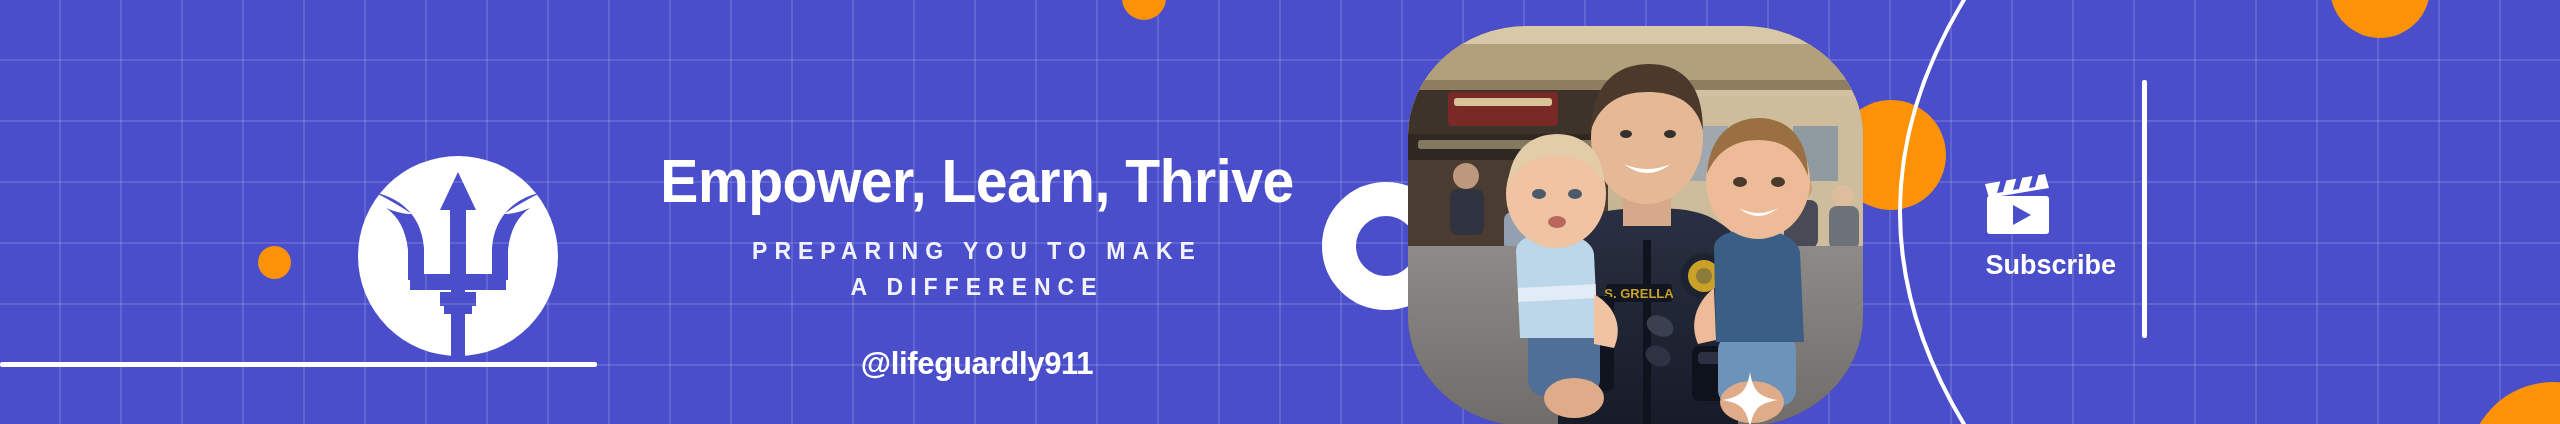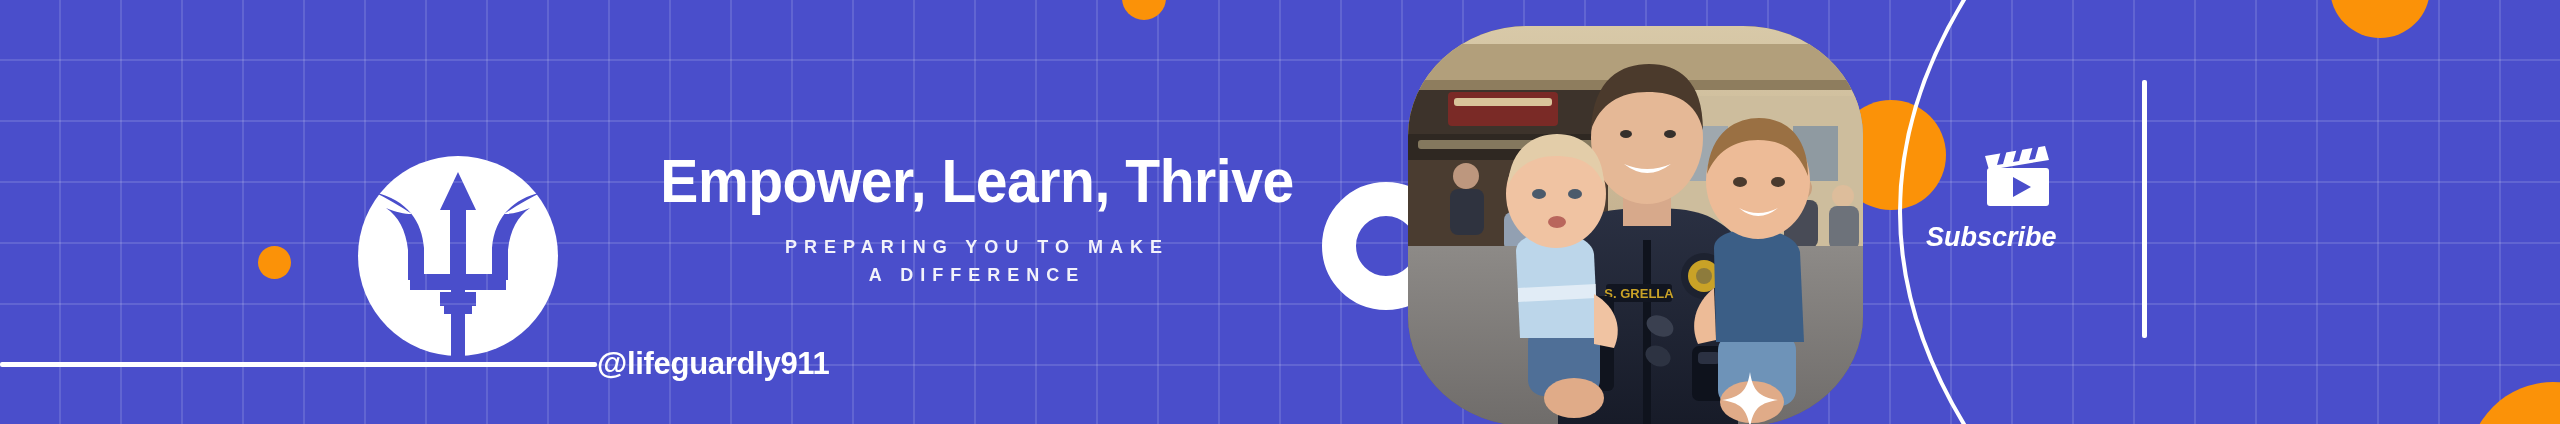--- a/index.html
+++ b/index.html
@@ -83,50 +83,50 @@
     font-weight:bold;
     letter-spacing:-0.5px;
     line-height:1.0;
     white-space:nowrap;
     font-stretch:condensed;
     transform:scaleX(0.92);
   }
   #tagline{
     margin-top:22px;
     color:#f2f2fb;
-    font-size:18px;
+    font-size:23px;
     font-weight:600;
     letter-spacing:7px;
     line-height:1.55;
   }
   #links{
     position:absolute; left:597px; top:346px; width:760px;
-    display:flex; justify-content:space-between; gap:66px;
+    display:flex; justify-content:center; gap:66px;
     color:#ffffff; font-size:31px; font-weight:bold;
     letter-spacing:-0.3px;
   }
   #links > span{ cursor:pointer; }
 
   
   #photo-wrap{
     position:absolute; left:1408px; top:26px;
     width:455px; height:400px;
     border-radius:120px / 110px;
     overflow:hidden;
   }
   #photo{
     position:absolute; inset:0;
     background:#6d6257;
   }
   #photo svg{ display:block; width:100%; height:100%; }
 
   
   #subscribe{
-    position:absolute; left:1926px; top:144px;
-    width:190px; text-align:left;font-style:italic;
+    position:absolute; left:1926px; top:172px;
+    width:190px; text-align:right;
   }
   #clapper{ width:76px; height:62px; margin:0 auto 14px; }
   #clapper svg{ display:block; width:100%; height:100%; }
   #sub-line1, #sub-line2{
     color:#ffffff; font-size:27px; font-weight:bold; line-height:1.32;
   }
 </style>
 </head>
 <body>
 

